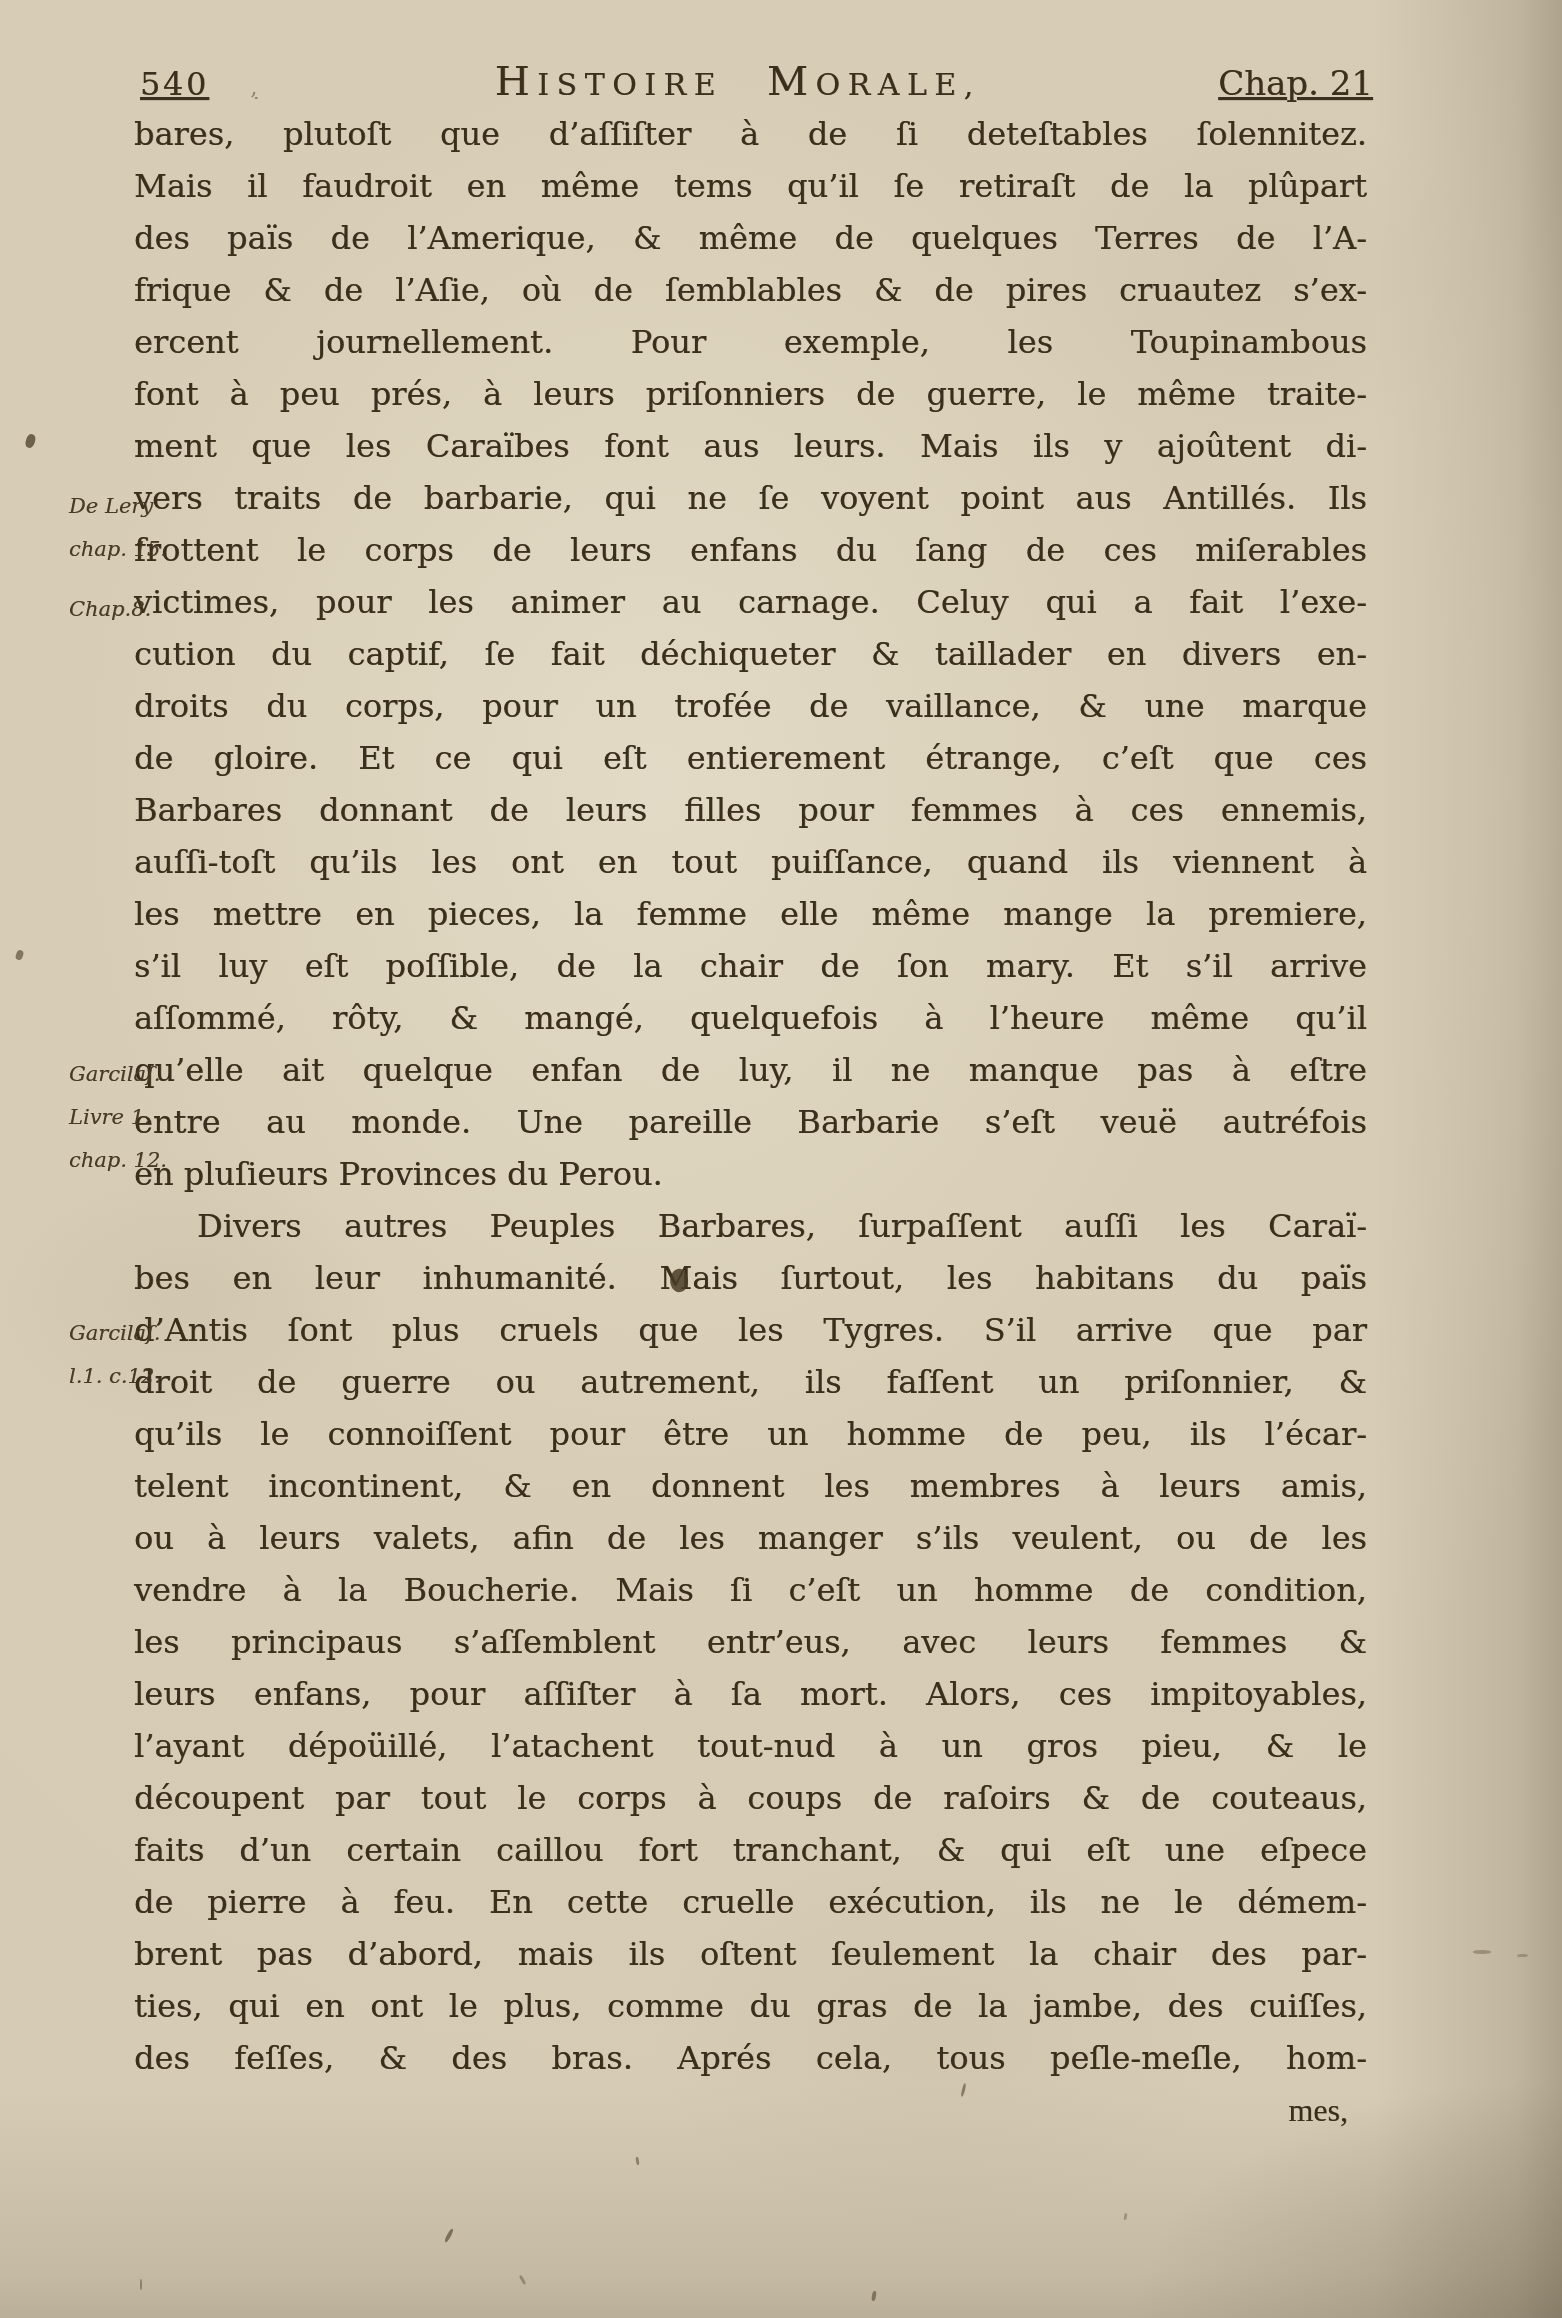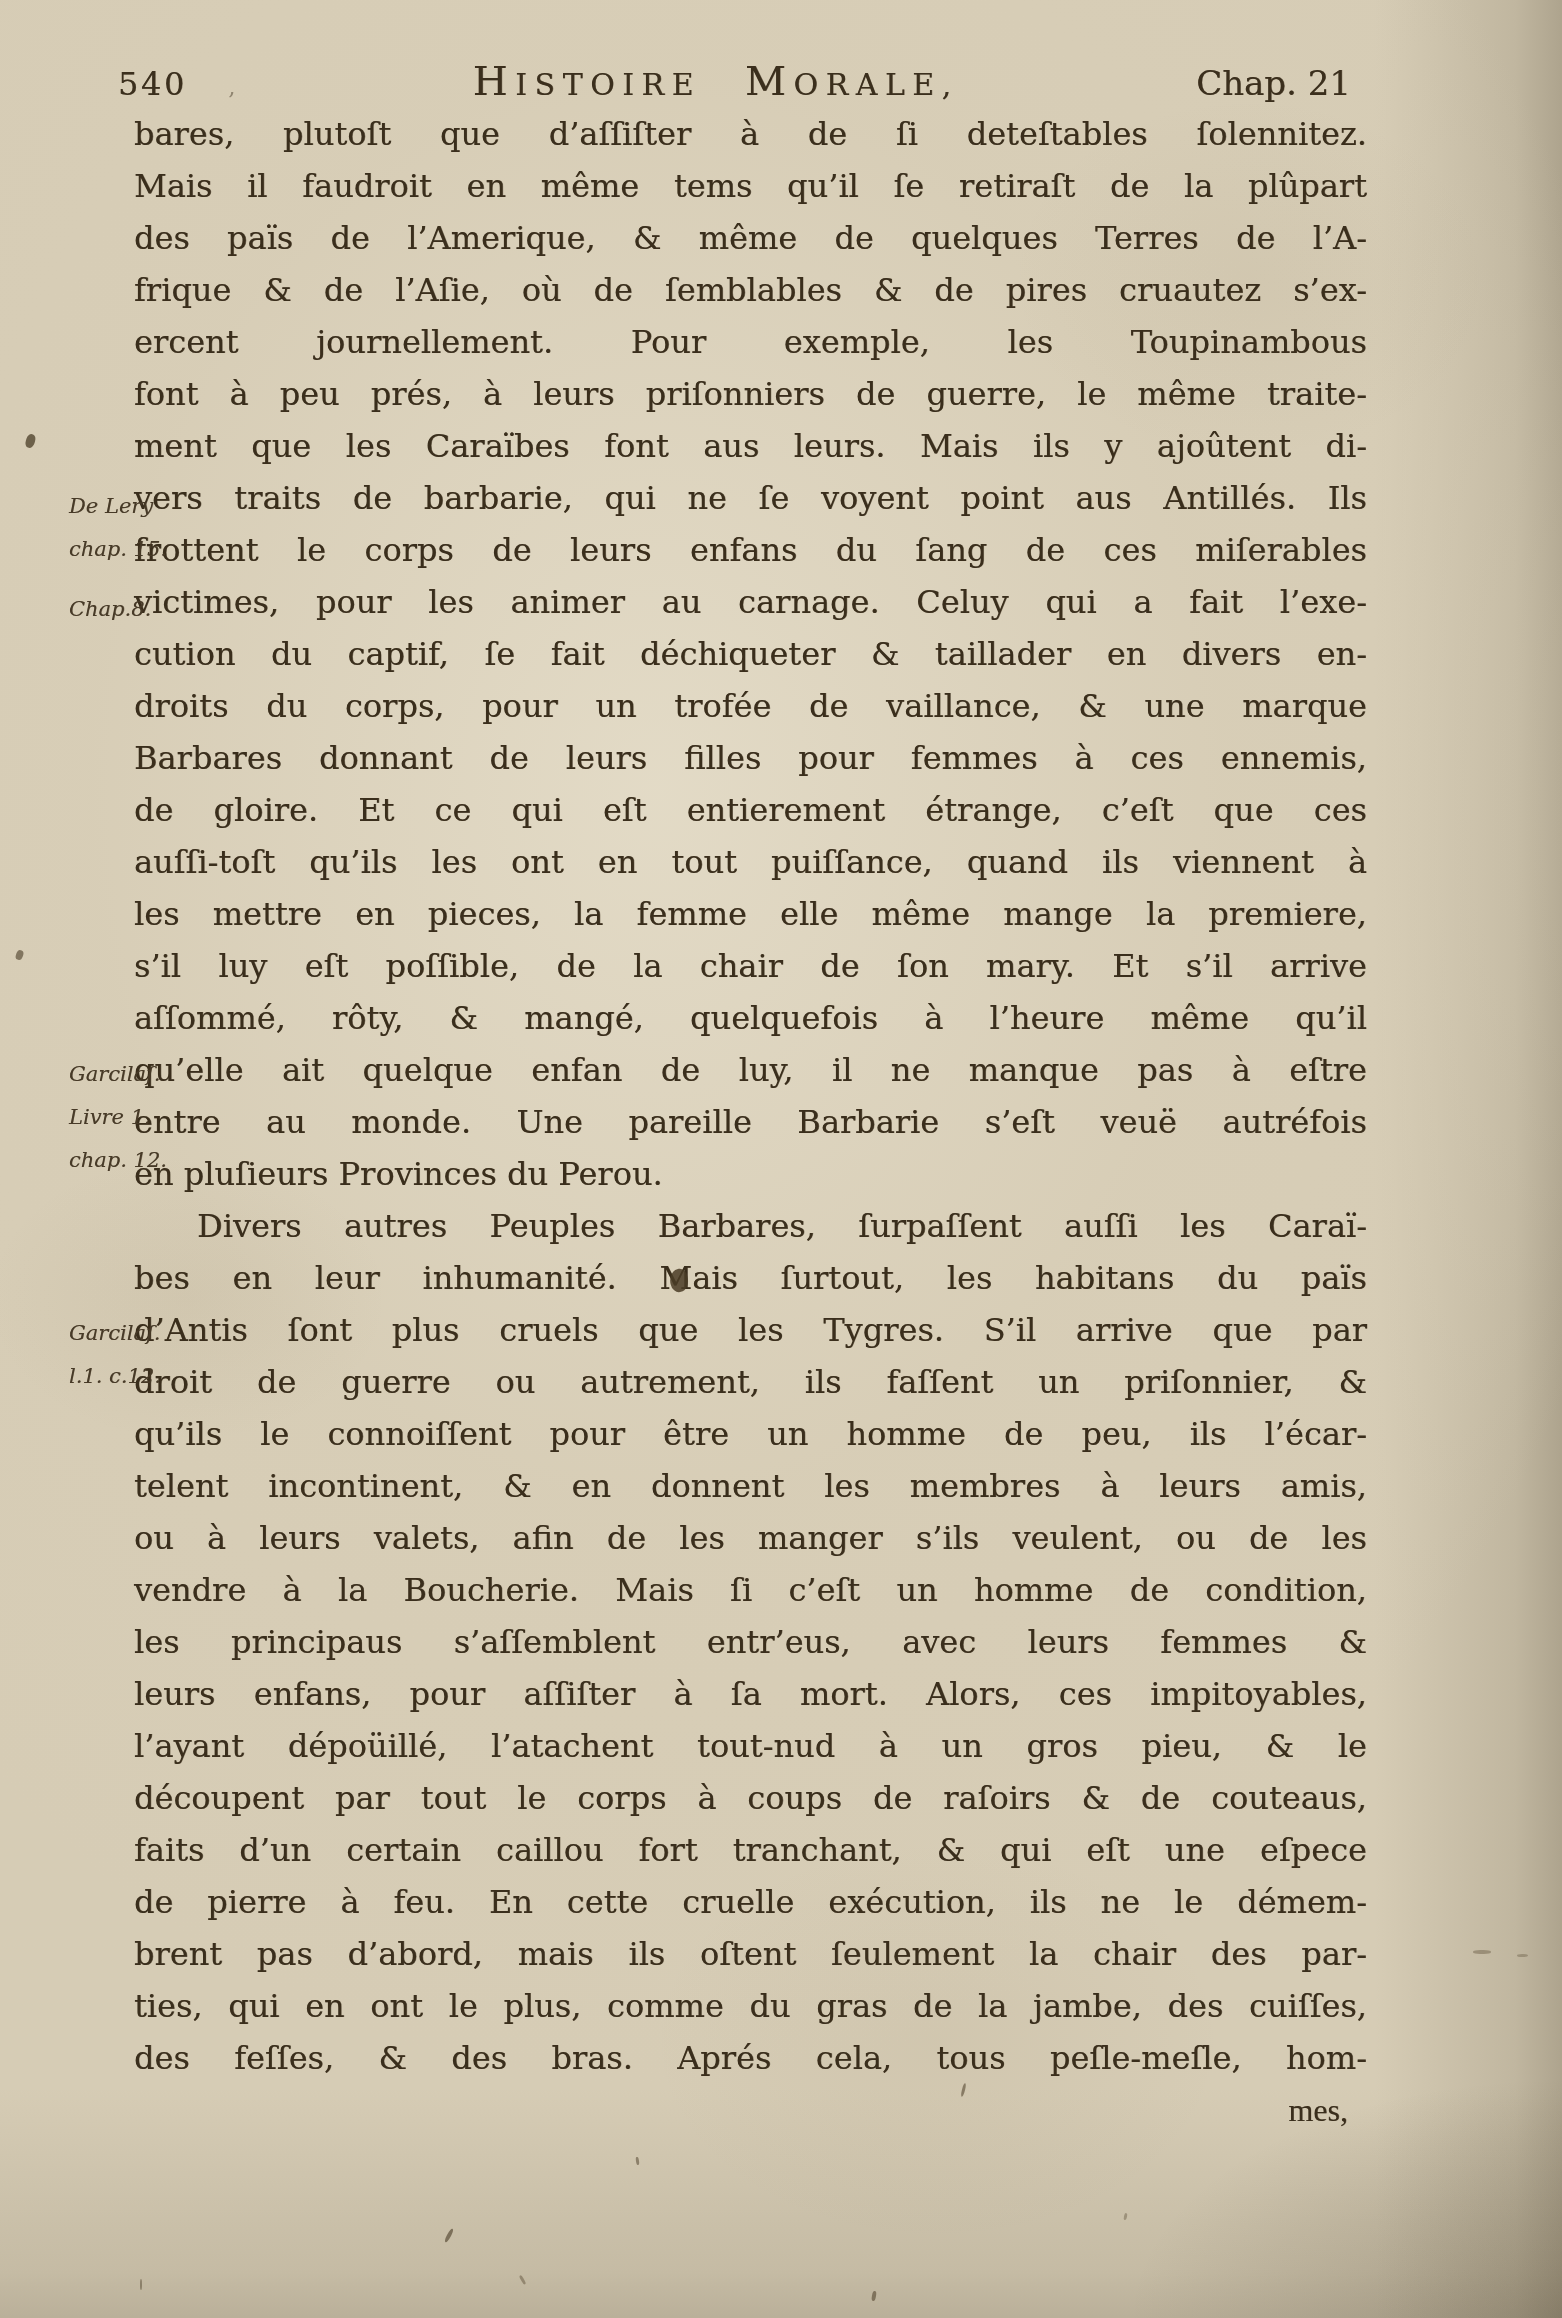--- a/index.html
+++ b/index.html
@@ -19,22 +19,22 @@
   }
   
   .page:before{
     content:"";position:absolute;inset:0;
     background:
       radial-gradient(ellipse 288px 206px at 12% 56%, rgba(120,104,74,.07), rgba(0,0,0,0) 70%),
       radial-gradient(ellipse 343px 260px at 80% 12%, rgba(120,104,74,.06), rgba(0,0,0,0) 70%),
       radial-gradient(ellipse 411px 288px at 60% 88%, rgba(120,104,74,.06), rgba(0,0,0,0) 70%);
   }
   .header{
-    position:absolute;left:118px;top:58px;width:1233px;
-    display:flex;align-items:baseline;color:#3b2f1d;
+    position:absolute;left:140px;top:58px;width:1233px;
+    display:flex;align-items:baseline;color:#3b2f1d;text-decoration:underline;
   }
   .pagenum{font-size:32px;letter-spacing:2.7px;text-shadow:0.3px 0.3px 0.5px rgba(58,45,27,.55);}
   .hdr-comma{font-size:23px;opacity:.45;margin-left:41px;}
   .title{flex:1;text-align:center;font-size:30px;letter-spacing:7.5px;
     text-shadow:0.3px 0.3px 0.5px rgba(58,45,27,.55);}
   .title .tw{display:inline-block;margin:0 22px;}
   .title .init{font-size:40px;}
   .chapter{font-size:34px;text-shadow:0.3px 0.3px 0.5px rgba(58,45,27,.55);}
   .text-block{
     position:absolute;left:134px;top:108px;width:1233px;color:#3a2e1c;
@@ -75,22 +75,22 @@
       <div class="line jst">des païs de l’Amerique, &amp; même de quelques Terres de l’A-</div>
       <div class="line jst">frique &amp; de l’Aſie, où de ſemblables &amp; de pires cruautez s’ex-</div>
       <div class="line jst">ercent journellement.  Pour exemple, les Toupinambous</div>
       <div class="line jst">font à peu prés, à leurs priſonniers de guerre, le même traite-</div>
       <div class="line jst">ment que les Caraïbes font aus leurs.  Mais ils y ajoûtent di-</div>
       <div class="line jst">vers traits de barbarie, qui ne ſe voyent point aus Antillés. Ils</div>
       <div class="line jst">frottent le corps de leurs enfans du ſang de ces miſerables</div>
       <div class="line jst">victimes, pour les animer au carnage.  Celuy qui a fait l’exe-</div>
       <div class="line jst">cution du captif, ſe fait déchiqueter &amp; taillader en divers en-</div>
       <div class="line jst">droits du corps, pour un trofée de vaillance, &amp; une marque</div>
+      <div class="line jst">de gloire.  Et ce qui eſt entierement étrange, c’eſt que ces</div>
       <div class="line jst">Barbares donnant de leurs filles pour femmes à ces ennemis,</div>
-      <div class="line jst">de gloire.  Et ce qui eſt entierement étrange, c’eſt que ces</div>
       <div class="line jst">auſſi-toſt qu’ils les ont en tout puiſſance, quand ils viennent à</div>
       <div class="line jst">les mettre en pieces, la femme elle même mange la premiere,</div>
       <div class="line jst">s’il luy eſt poſſible, de la chair de ſon mary.  Et s’il arrive</div>
       <div class="line jst">aſſommé, rôty, &amp; mangé, quelquefois à l’heure même qu’il</div>
       <div class="line jst">qu’elle ait quelque enfan de luy, il ne manque pas à eſtre</div>
       <div class="line jst">entre au monde.  Une pareille Barbarie s’eſt veuë autréfois</div>
       <div class="line left">en pluſieurs Provinces du Perou.</div>
       <div class="line jst indent">Divers autres Peuples Barbares, ſurpaſſent auſſi les Caraï-</div>
       <div class="line jst">bes en leur inhumanité.  Mais ſurtout, les habitans du païs</div>
       <div class="line jst">d’Antis ſont plus cruels que les Tygres.  S’il arrive que par</div>

